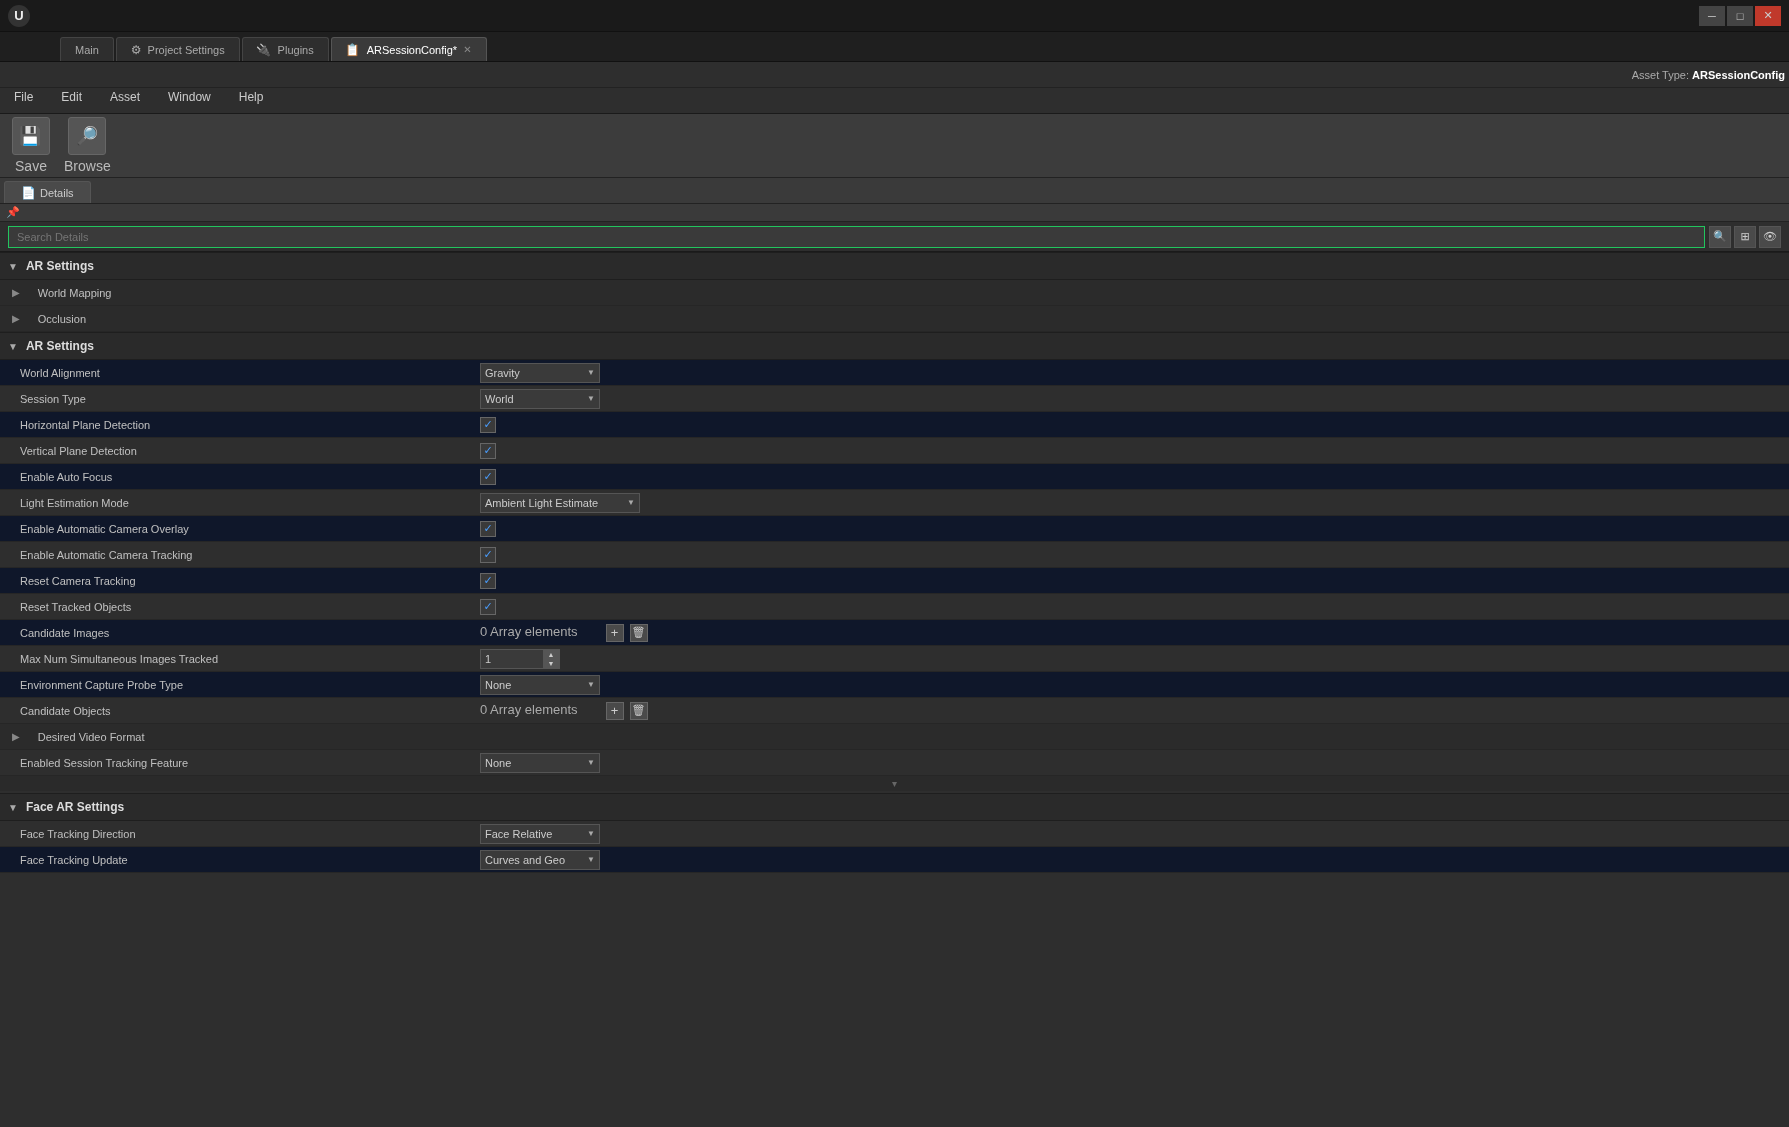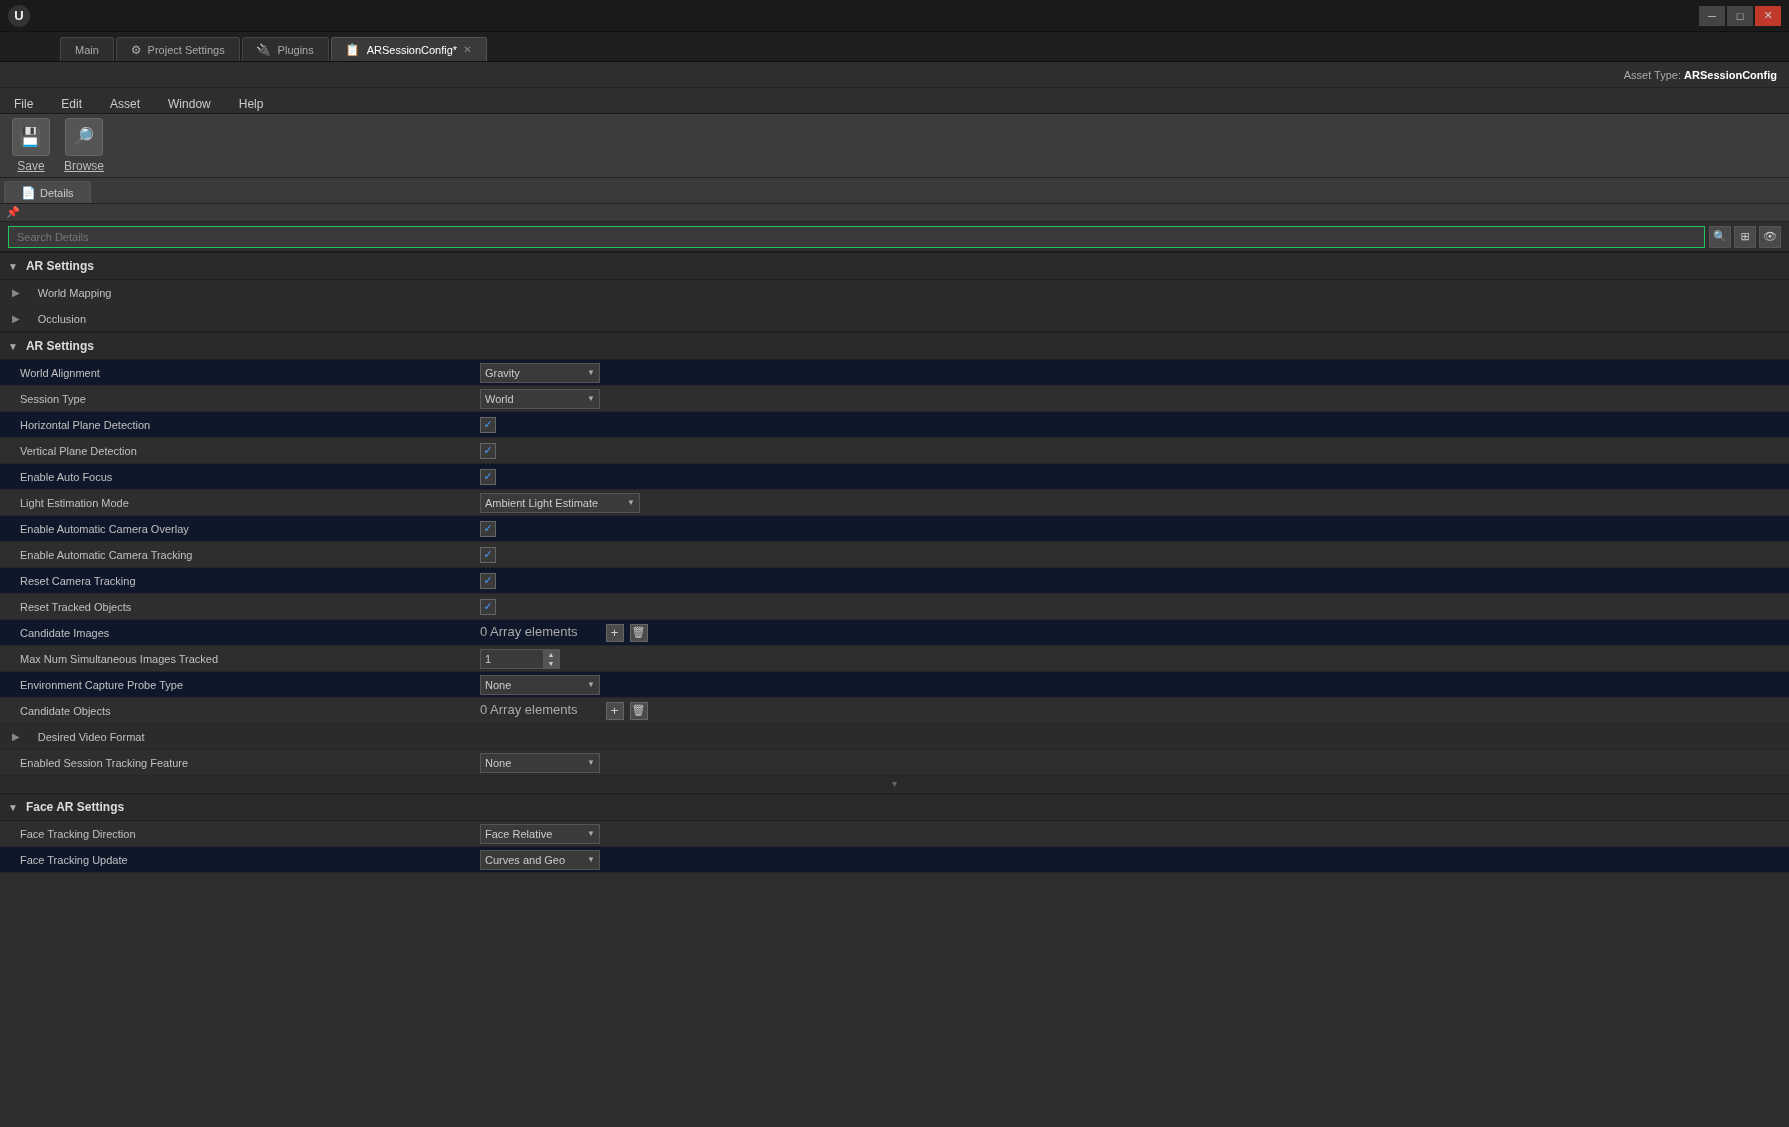--- a/index.html
+++ b/index.html
@@ -98,32 +98,32 @@
       font-size: 12px;
     }
 
     
     .asset-type-bar {
       background: #2e2e2e;
       height: 26px;
       display: flex;
       align-items: center;
       justify-content: flex-end;
-      padding-right: 12px;
+      padding-right: 4px;
       font-size: 11px;
       color: #aaa;
       border-bottom: 1px solid #222;
     }
 
     
     .menu-bar {
       background: #2e2e2e;
       height: 26px;
       display: flex;
-      align-items: flex-end;
+      align-items: flex-start;
       padding-left: 8px;
       gap: 16px;
       border-bottom: 1px solid #1a1a1a;
     }
     .menu-item {
       font-size: 12px;
       color: #ccc;
       cursor: pointer;
       padding: 2px 6px;
     }
@@ -153,23 +153,22 @@
       height: 38px;
       background: #555;
       border: 1px solid #666;
       border-radius: 3px;
       display: flex;
       align-items: center;
       justify-content: center;
       font-size: 18px;
     }
     .toolbar-btn-label {
-      font-size: 12px;
+      font-size: 14px;
       color: #bbb;
-      text-decoration: underline;
     }
 
     
     .details-tabs {
       background: #3a3a3a;
       height: 26px;
       display: flex;
       align-items: flex-end;
       padding-left: 4px;
       border-bottom: 1px solid #222;

